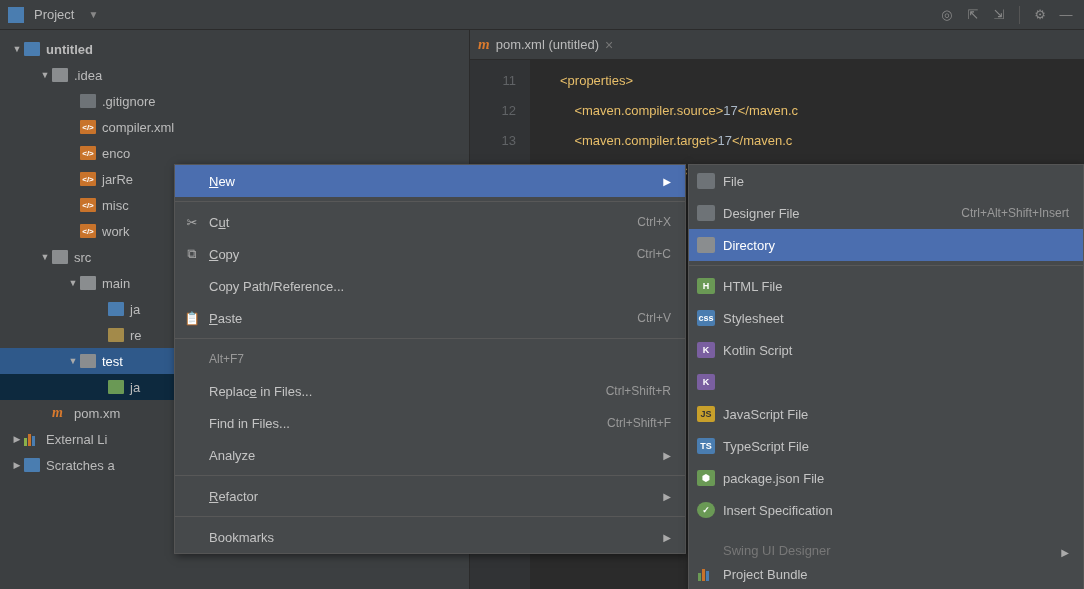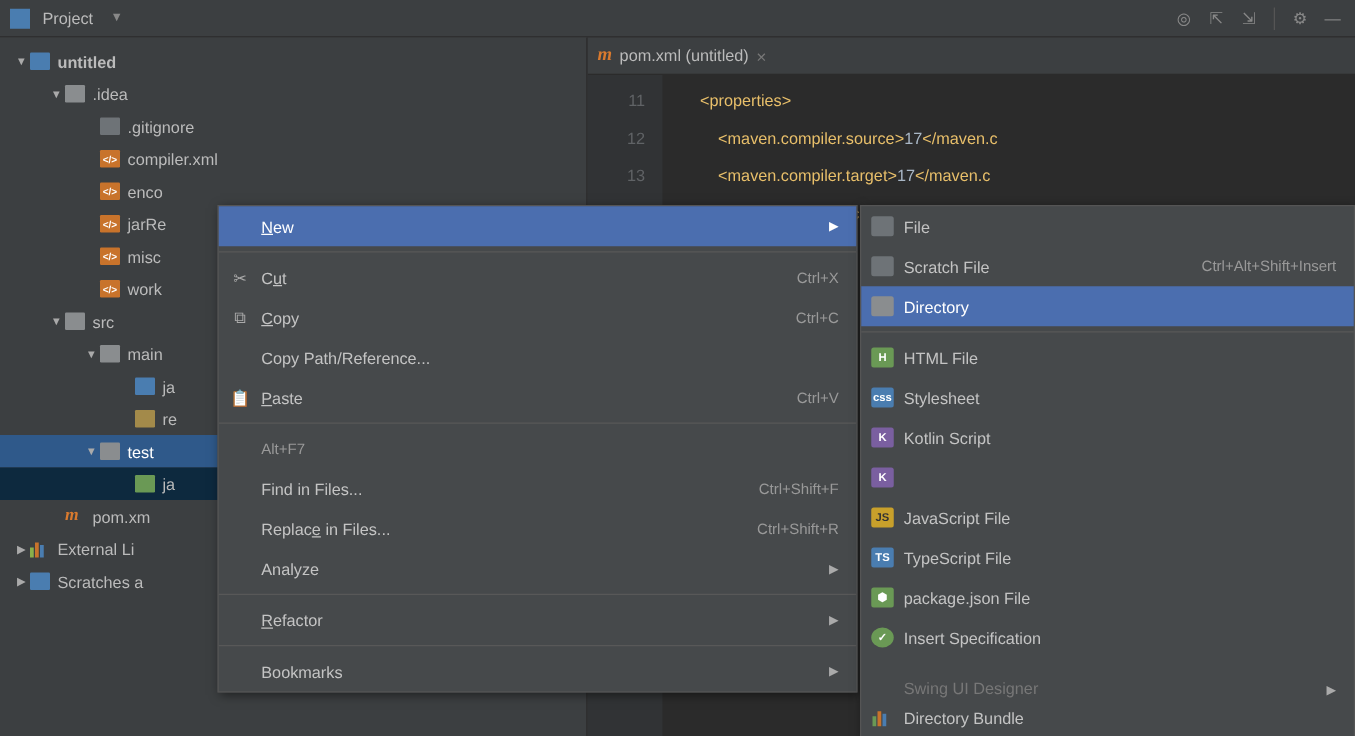--- a/index.html
+++ b/index.html
@@ -214,28 +214,28 @@
   <div class="menu-item">
     <span class="mi-icon">📋</span>
     <span class="mi-label"><span class="underline">P</span>aste</span>
     <span class="mi-shortcut">Ctrl+V</span>
   </div>
   <div class="menu-sep"></div>
   <div class="menu-item">
     <span class="mi-shortcut">Alt+F7</span>
   </div>
   <div class="menu-item">
+    <span class="mi-label">Replac<span class="underline">e</span> in Files...</span>
+    <span class="mi-shortcut">Ctrl+Shift+R</span>
+  </div>
+  <div class="menu-item">
     <span class="mi-label">Find in Files...</span>
     <span class="mi-shortcut">Ctrl+Shift+F</span>
   </div>
   <div class="menu-item">
-    <span class="mi-label">Replac<span class="underline">e</span> in Files...</span>
-    <span class="mi-shortcut">Ctrl+Shift+R</span>
-  </div>
-  <div class="menu-item">
     <span class="mi-label">Analyze</span>
     <span class="mi-arrow">▶</span>
   </div>
   <div class="menu-sep"></div>
   <div class="menu-item">
     <span class="mi-label"><span class="underline">R</span>efactor</span>
     <span class="mi-arrow">▶</span>
   </div>
   <div class="menu-sep"></div>
   <div class="menu-item">
@@ -244,21 +244,21 @@
   </div>
 </div>
 
 <div class="context-menu cm2">
   <div class="menu-item">
     <span class="file-type-icon fti-file"></span>
     <span class="mi-label">File</span>
   </div>
   <div class="menu-item">
     <span class="file-type-icon fti-file" style="background:#6e7377"></span>
-    <span class="mi-label">Scratch File</span>
+    <span class="mi-label">Designer File</span>
     <span class="mi-shortcut">Ctrl+Alt+Shift+Insert</span>
   </div>
   <div class="menu-item highlighted">
     <span class="file-type-icon fti-dir"></span>
     <span class="mi-label">Directory</span>
   </div>
   <div class="menu-sep"></div>
   <div class="menu-item">
     <span class="file-type-icon fti-html">H</span>
     <span class="mi-label">HTML File</span>
@@ -295,15 +295,15 @@
     <span class="mi-arrow">▶</span>
   </div>
   <div class="menu-item">
     <span class="file-type-icon">
         <span class="fti-bundle">
           <span></span>
           <span></span>
           <span></span>
         </span>
       </span>
-    <span class="mi-label">Directory Bundle</span>
+    <span class="mi-label">Project Bundle</span>
   </div>
 </div>
 
 </body></html>

